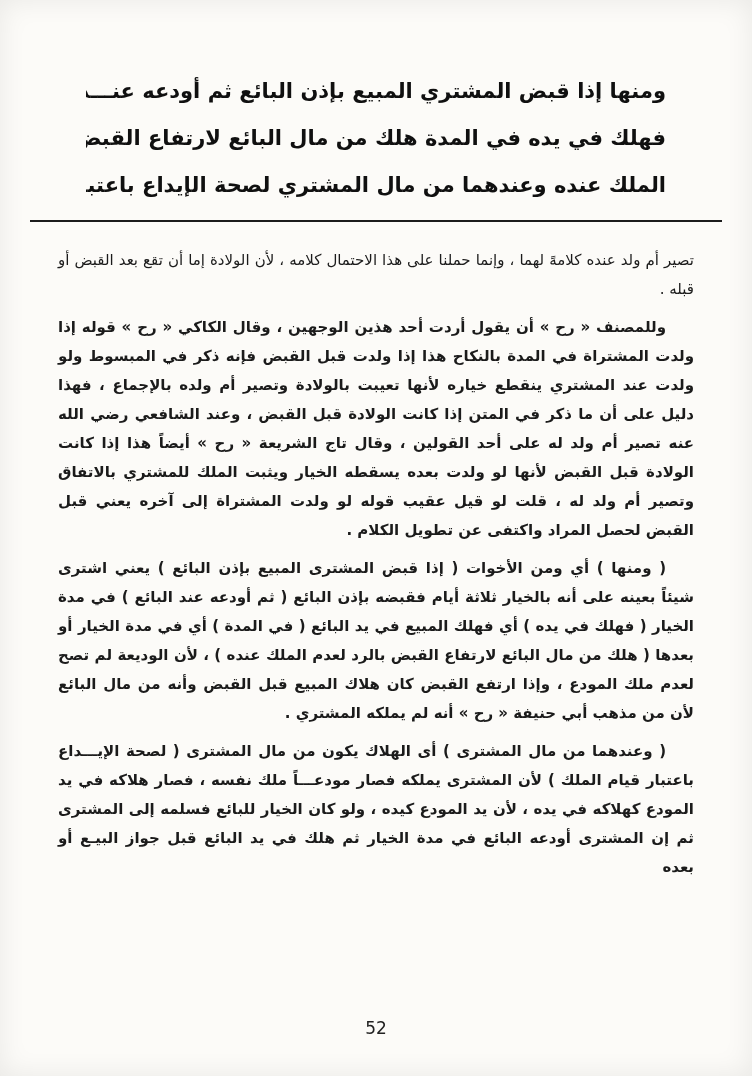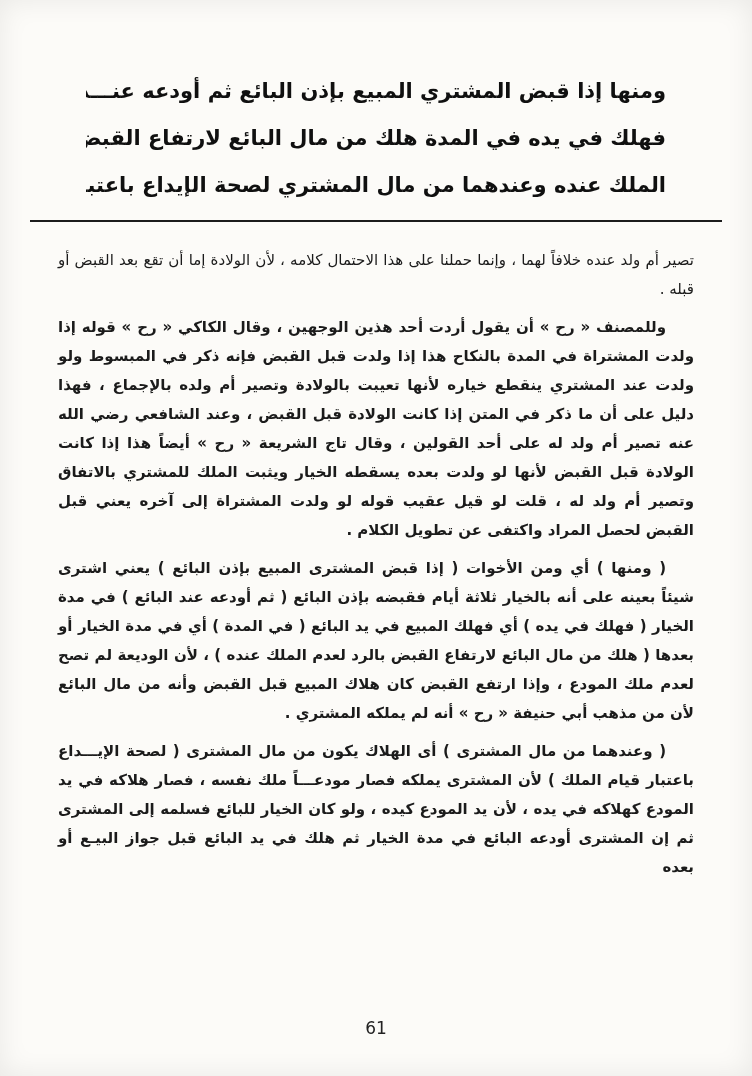--- a/index.html
+++ b/index.html
@@ -84,21 +84,21 @@
 
   <div class="header-block">
     <span class="header-line">ومنها إذا قبض المشتري المبيع بإذن البائع ثم أودعه عنـــد البائع</span>
     <span class="header-line">فهلك في يده في المدة هلك من مال البائع لارتفاع القبض بالرد ، لعدم</span>
     <span class="header-line">الملك عنده وعندهما من مال المشتري لصحة الإيداع باعتبار قيام الملك</span>
   </div>
 
   <div class="divider"></div>
 
   <div class="body-block">
-    <p>تصير أم ولد عنده خلافاً لهما ، وإنما حملنا على هذا الاحتمال كلامه ، لأن الولادة إما أن تقع بعد القبض أو قبله .</p>
+    <p>تصير أم ولد عنده كلامهً لهما ، وإنما حملنا على هذا الاحتمال كلامه ، لأن الولادة إما أن تقع بعد القبض أو قبله .</p>
     <p class="indent">وللمصنف « رح » أن يقول أردت أحد هذين الوجهين ، وقال الكاكي « رح » قوله إذا ولدت المشتراة في المدة بالنكاح هذا إذا ولدت قبل القبض فإنه ذكر في المبسوط ولو ولدت عند المشتري ينقطع خياره لأنها تعيبت بالولادة وتصير أم ولده بالإجماع ، فهذا دليل على أن ما ذكر في المتن إذا كانت الولادة قبل القبض ، وعند الشافعي رضي الله عنه تصير أم ولد له على أحد القولين ، وقال تاج الشريعة « رح » أيضاً هذا إذا كانت الولادة قبل القبض لأنها لو ولدت بعده يسقطه الخيار ويثبت الملك للمشتري بالاتفاق وتصير أم ولد له ، قلت لو قيل عقيب قوله لو ولدت المشتراة إلى آخره يعني قبل القبض لحصل المراد واكتفى عن تطويل الكلام .</p>
     <p class="indent">( ومنها ) أي ومن الأخوات ( إذا قبض المشترى المبيع بإذن البائع ) يعني اشترى شيئاً بعينه على أنه بالخيار ثلاثة أيام فقبضه بإذن البائع ( ثم أودعه عند البائع ) في مدة الخيار ( فهلك في يده ) أي فهلك المبيع في يد البائع ( في المدة ) أي في مدة الخيار أو بعدها ( هلك من مال البائع لارتفاع القبض بالرد لعدم الملك عنده ) ، لأن الوديعة لم تصح لعدم ملك المودع ، وإذا ارتفع القبض كان هلاك المبيع قبل القبض وأنه من مال البائع لأن من مذهب أبي حنيفة « رح » أنه لم يملكه المشتري .</p>
     <p class="indent">( وعندهما من مال المشترى ) أى الهلاك يكون من مال المشترى ( لصحة الإيـــداع باعتبار قيام الملك ) لأن المشترى يملكه فصار مودعـــاً ملك نفسه ، فصار هلاكه في يد المودع كهلاكه في يده ، لأن يد المودع كيده ، ولو كان الخيار للبائع فسلمه إلى المشترى ثم إن المشترى أودعه البائع في مدة الخيار ثم هلك في يد البائع قبل جواز البيـع أو بعده</p>
   </div>
 
-  <div class="page-number">61</div>
+  <div class="page-number">52</div>
 
 </div>
 
 </body></html>

